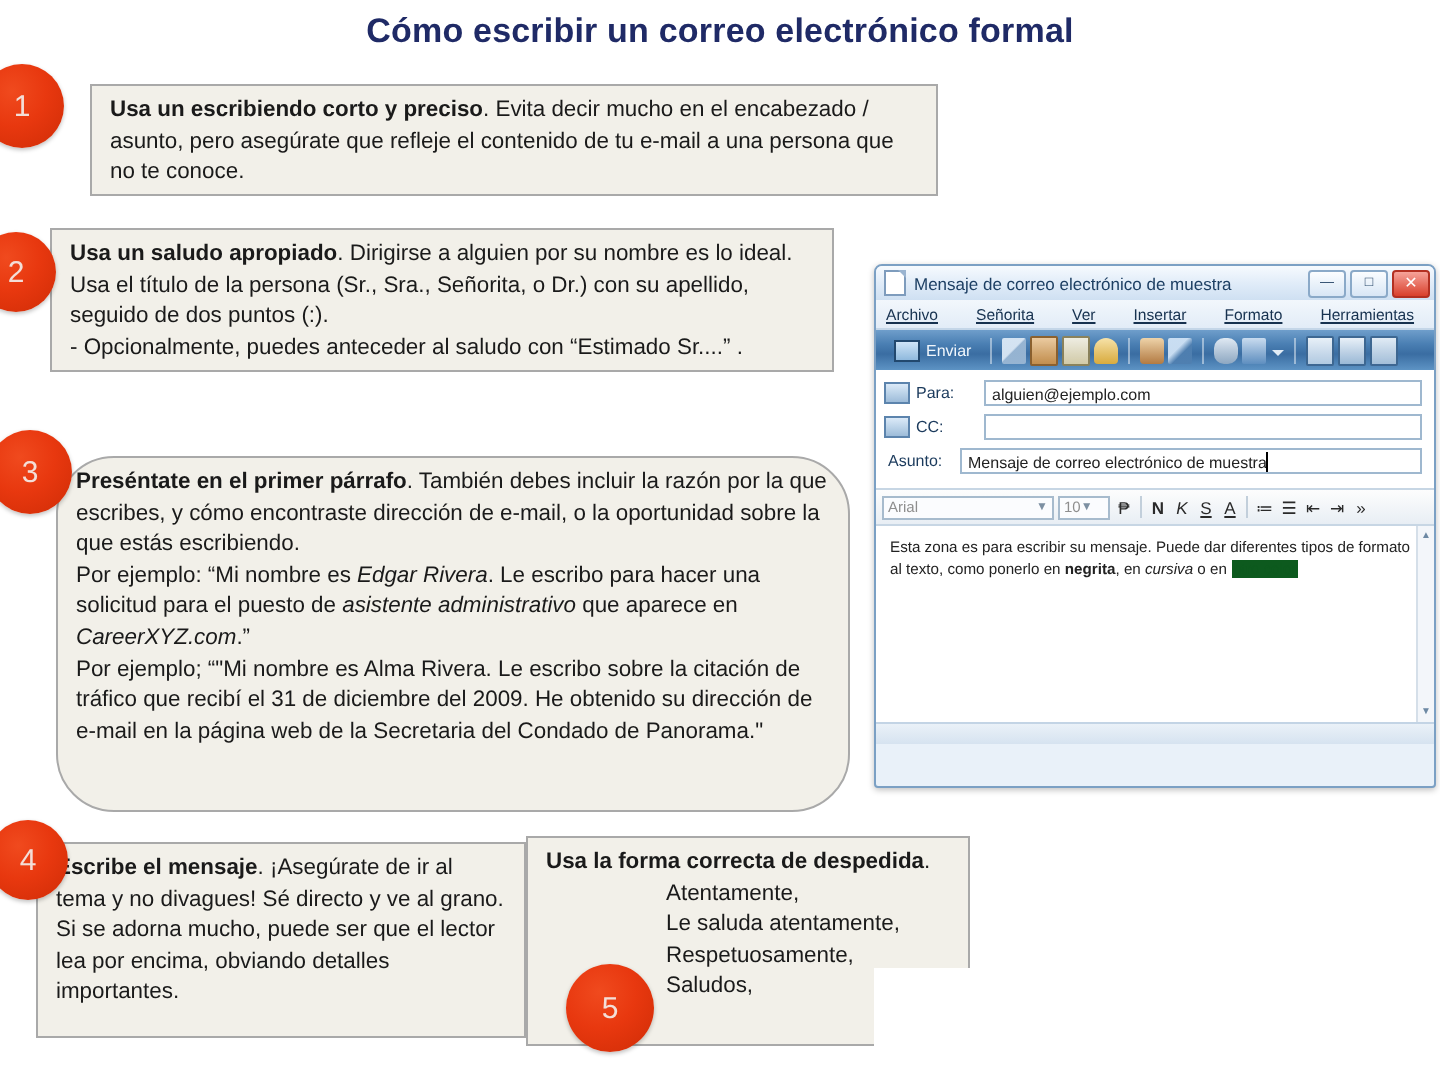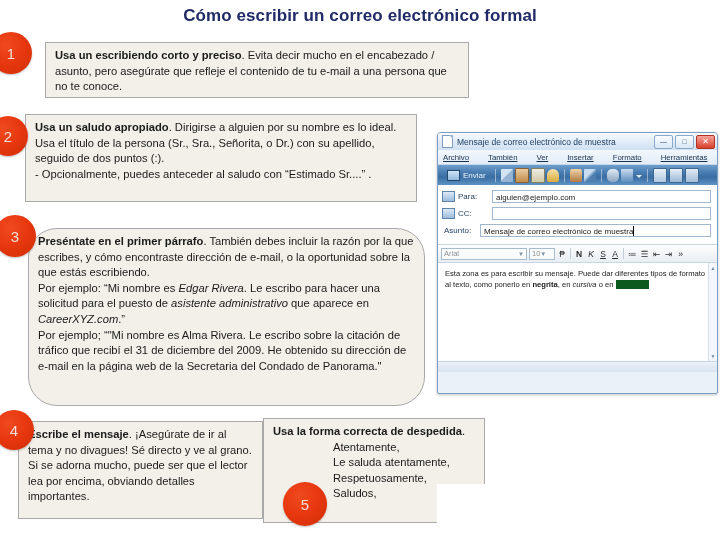--- a/index.html
+++ b/index.html
@@ -41,21 +41,21 @@
     box-sizing: border-box;
     color: #1a1a1a;
     font-size: 11.2px;
     line-height: 15.6px;
     padding: 5px 8px 5px 9px;
   }
   .step-box b { font-weight: bold; }
   .step-box i { font-style: italic; }
 
   #box1 { left: 45px;  top: 42px;  width: 424px; height: 56px; }
-  #box2 { left: 25px;  top: 114px; width: 392px; height: 88px; }
+  #box2 { left: 25px;  top: 114px; width: 392px; height: 72px; }
   #box3 { left: 28px;  top: 228px; width: 397px; height: 178px; border-radius: 29px; }
   #box4 { left: 18px;  top: 421px; width: 245px; height: 98px; }
   #box5 { left: 263px; top: 418px; width: 222px; height: 105px; }
 
   .signoff-list {
     margin: 0;
     padding-left: 60px;
   }
   .signoff-list div { white-space: nowrap; }
 
@@ -414,21 +414,21 @@
             <span>□</span>
           </div>
         <div class="win-btn close">
             <span>✕</span>
           </div>
       </div>
     </div>
 
     <div class="menu-bar">
       <div class="menu-item"><u>Archivo</u></div>
-      <div class="menu-item"><u>También</u></div>
+      <div class="menu-item"><u>Señorita</u></div>
       <div class="menu-item"><u>Ver</u></div>
       <div class="menu-item"><u>Insertar</u></div>
       <div class="menu-item"><u>Formato</u></div>
       <div class="menu-item"><u>Herramientas</u></div>
       <div class="menu-item"><u>Mensaje</u></div>
       <div class="menu-item"><u>Ayuda</u></div>
     </div>
 
     <div class="tool-bar">
       <div class="send-btn">

